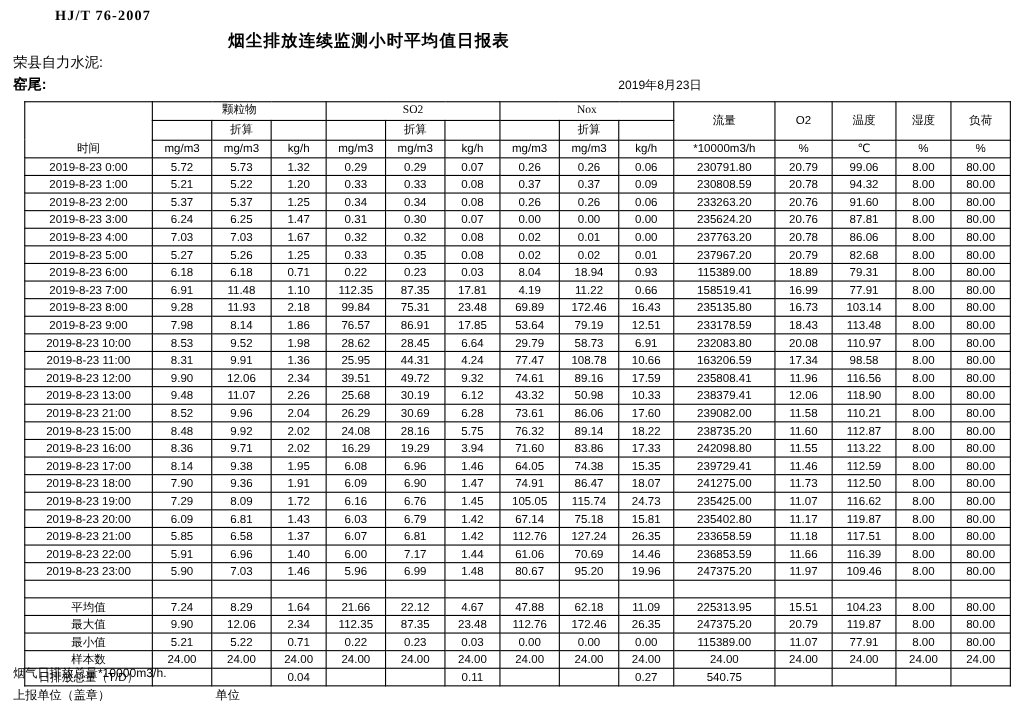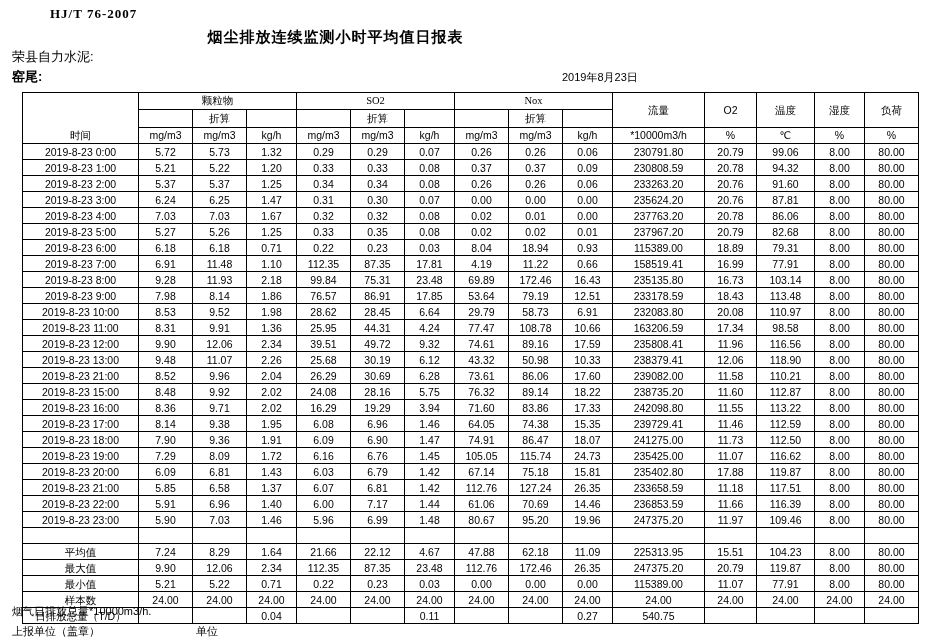--- a/index.html
+++ b/index.html
@@ -482,21 +482,21 @@
         <td class="num">6.09</td>
         <td class="num">6.81</td>
         <td class="num">1.43</td>
         <td class="num">6.03</td>
         <td class="num">6.79</td>
         <td class="num">1.42</td>
         <td class="num">67.14</td>
         <td class="num">75.18</td>
         <td class="num">15.81</td>
         <td class="num">235402.80</td>
-        <td class="num">17.88</td>
+        <td class="num">11.17</td>
         <td class="num">119.87</td>
         <td class="num">8.00</td>
         <td class="num">80.00</td>
       </tr>
       <tr>
         <td class="time-cell">2019-8-23 21:00</td>
         <td class="num">5.85</td>
         <td class="num">6.58</td>
         <td class="num">1.37</td>
         <td class="num">6.07</td>

